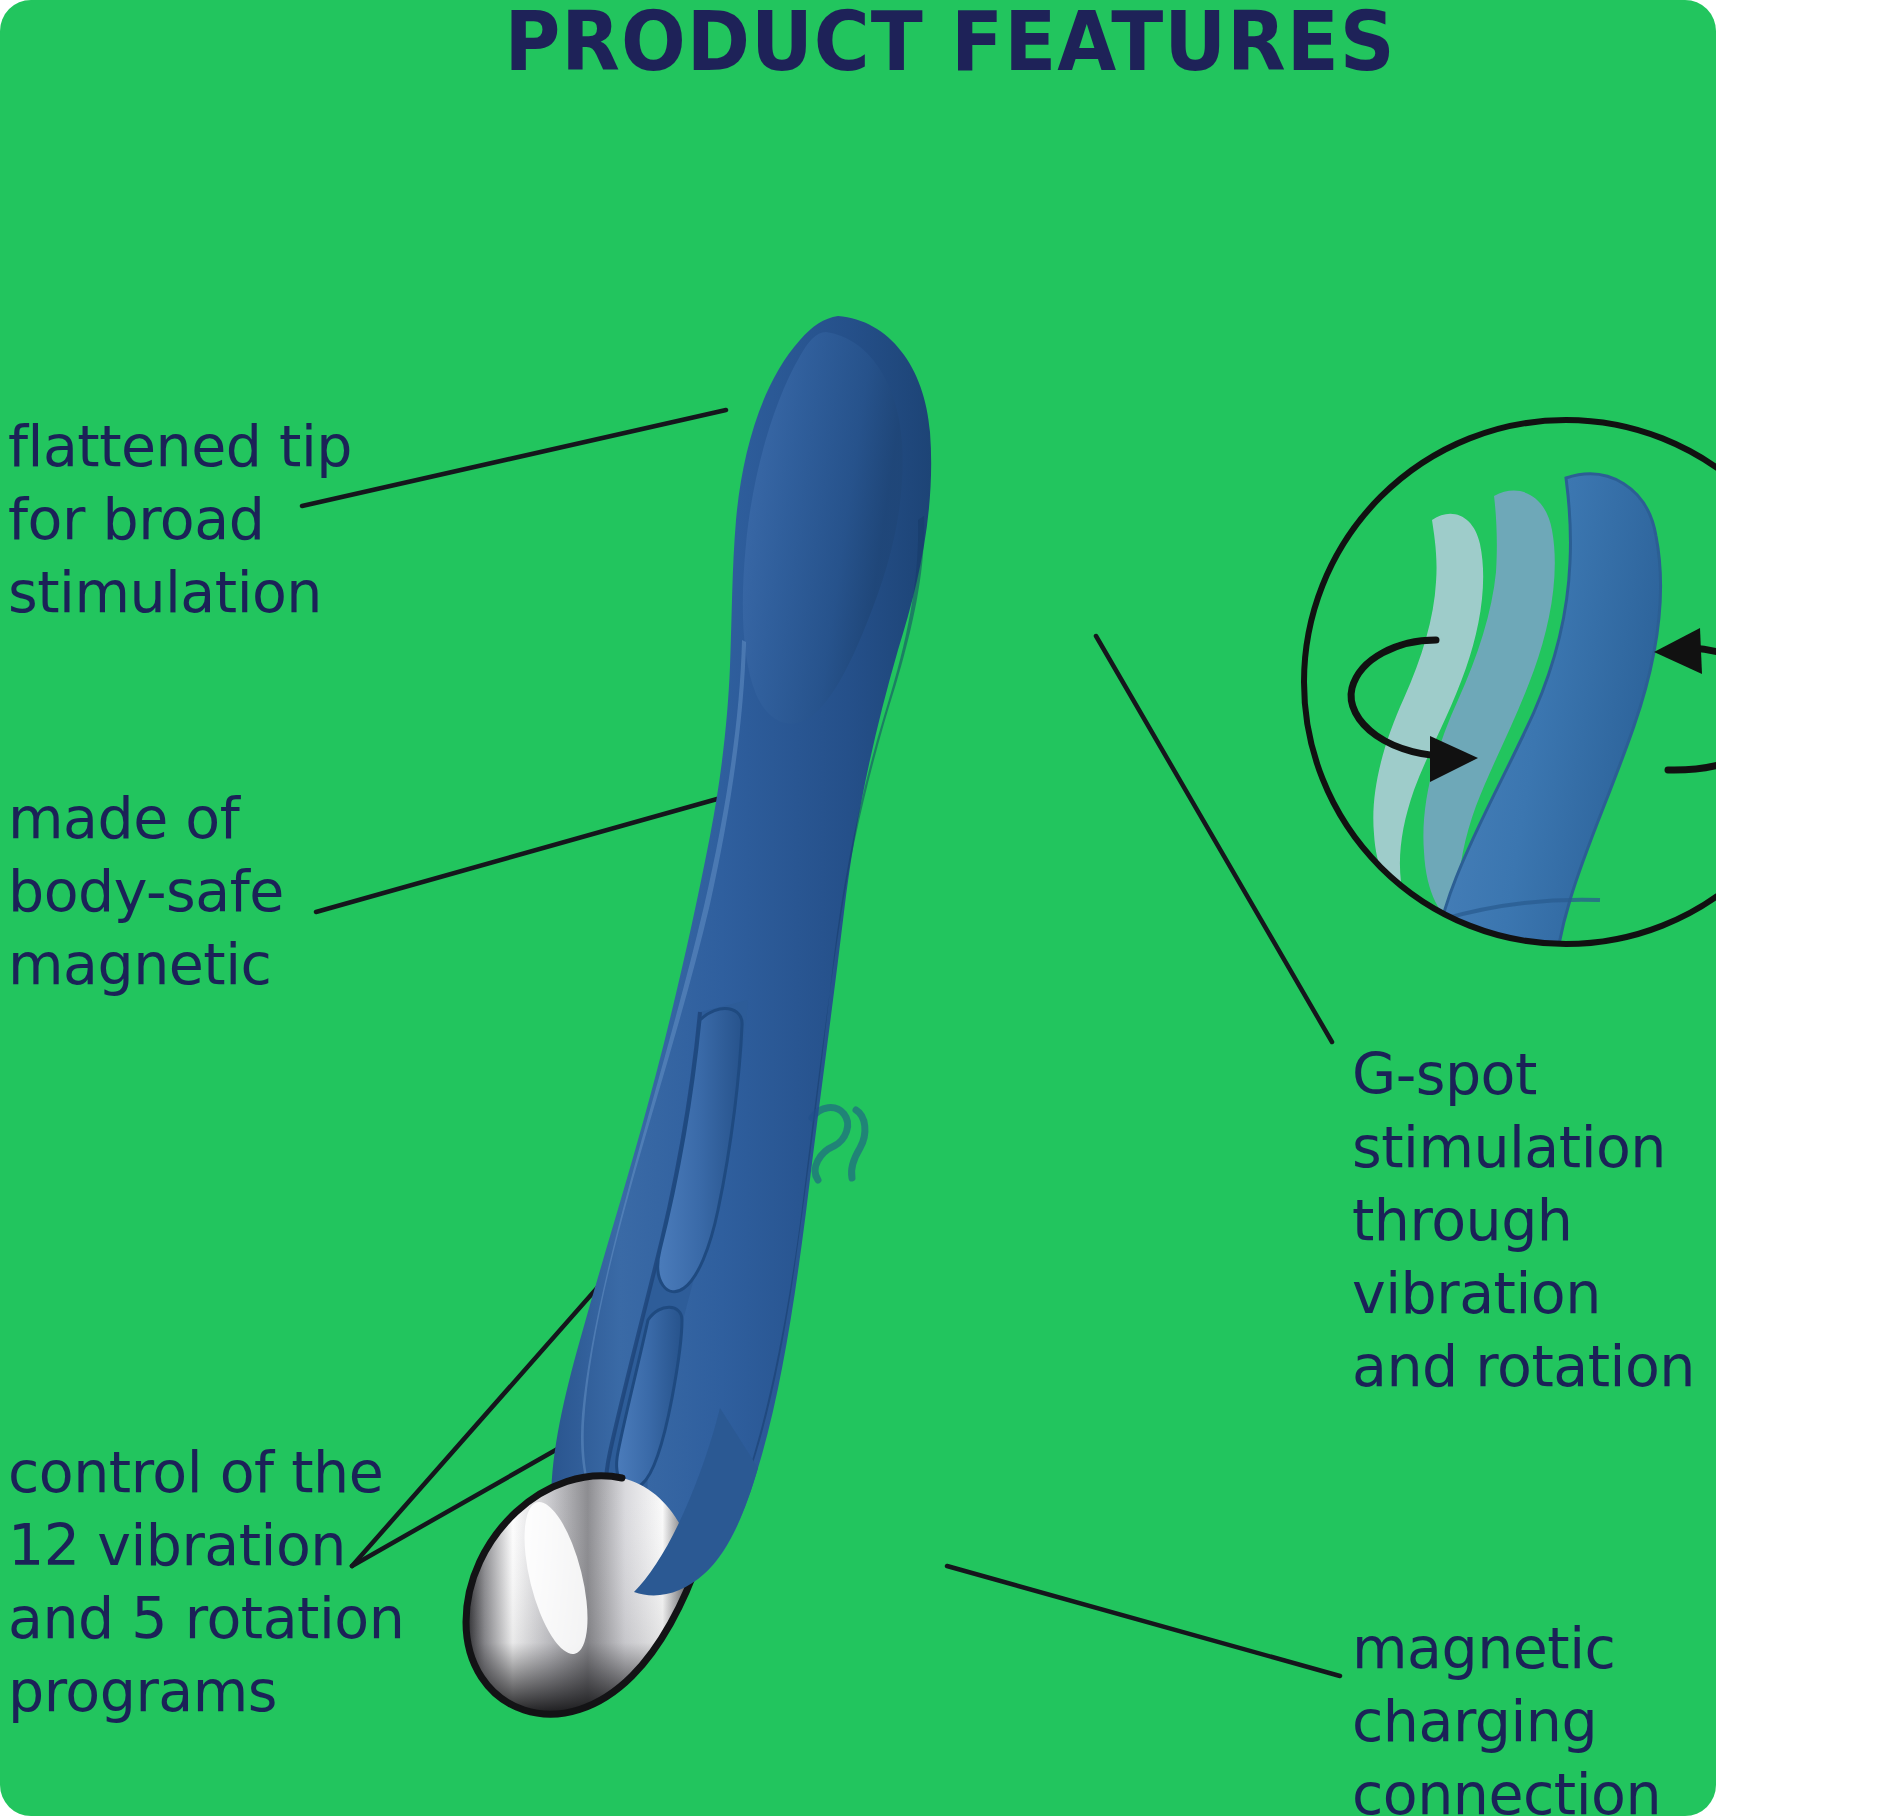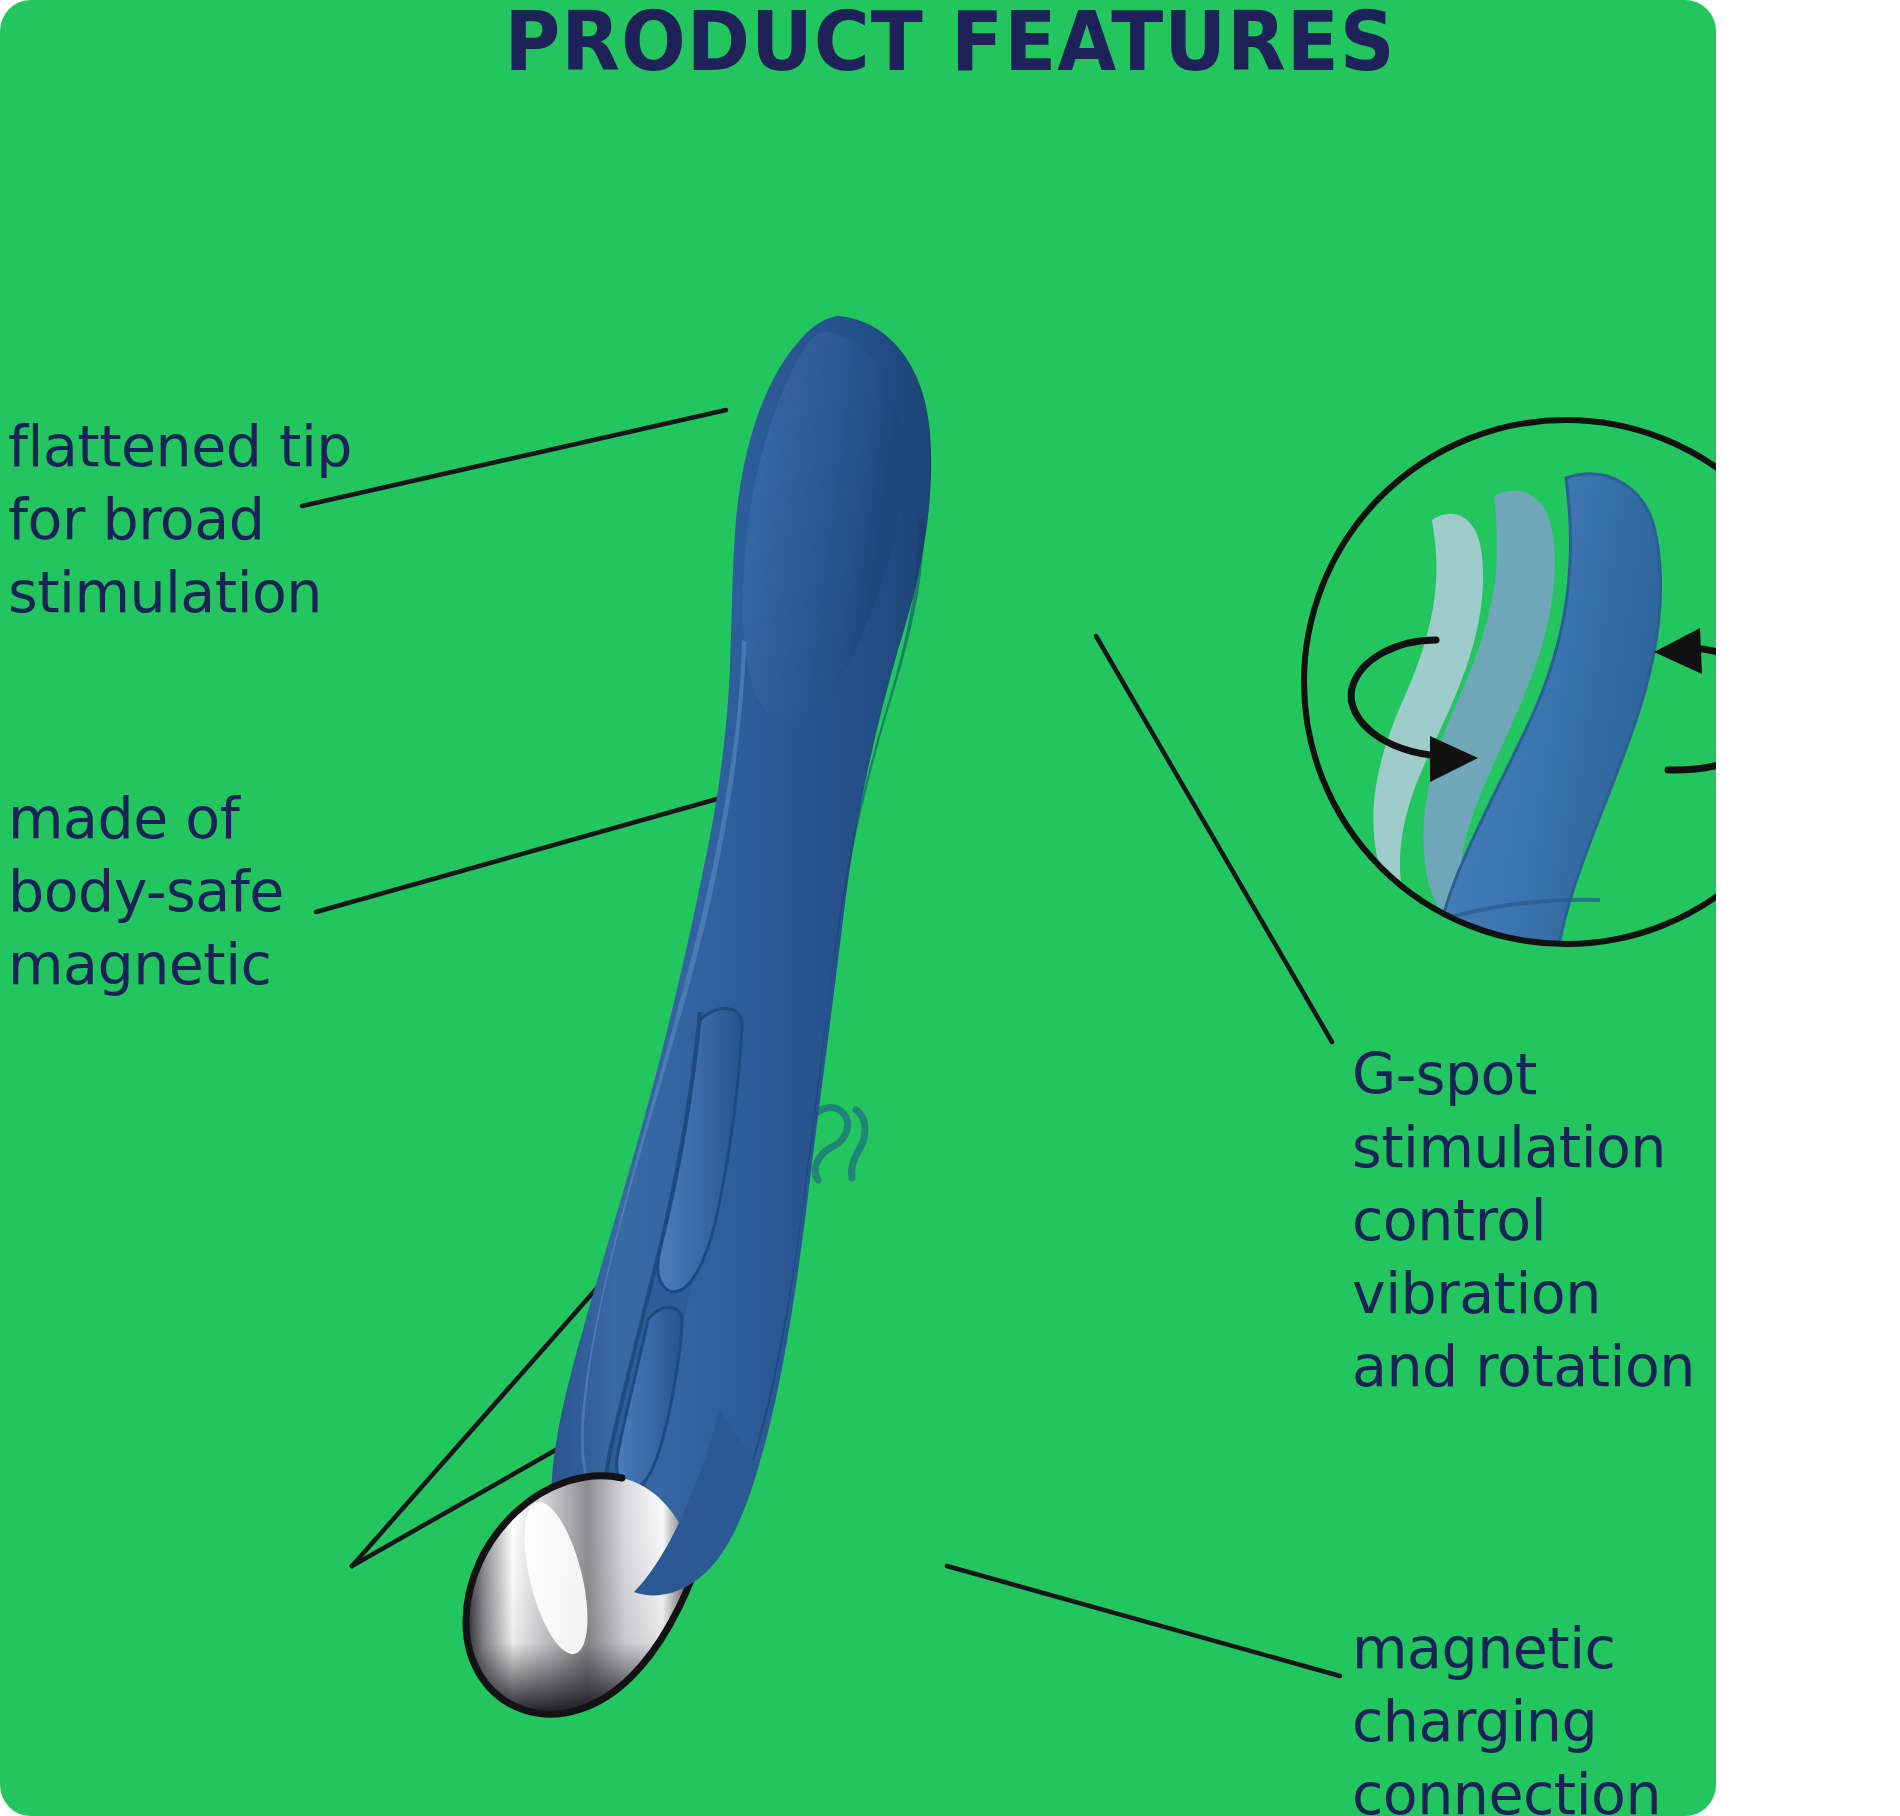--- a/index.html
+++ b/index.html
@@ -289,23 +289,27 @@
   </svg>
 
   <div class="callout" id="callout-flattened-tip">flattened tip
 for broad
 stimulation</div>
 
   <div class="callout" id="callout-body-safe">made of
 body-safe
 magnetic</div>
 
+  <div class="callout" id="callout-controls">control of the
+12 vibration
+and 5 rotation
+programs</div>
 
   <div class="callout" id="callout-gspot">G-spot
 stimulation
-control vibration
+through vibration
 and rotation</div>
 
   <div class="callout" id="callout-magnetic">magnetic
 charging
 connection</div>
 
 </div>
 
 </body></html>

